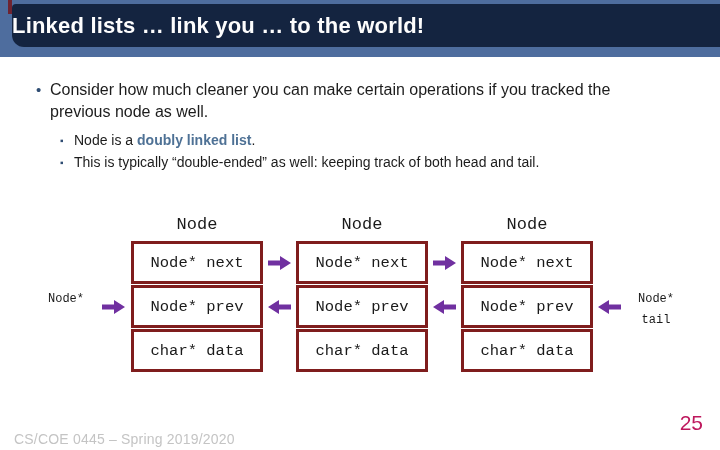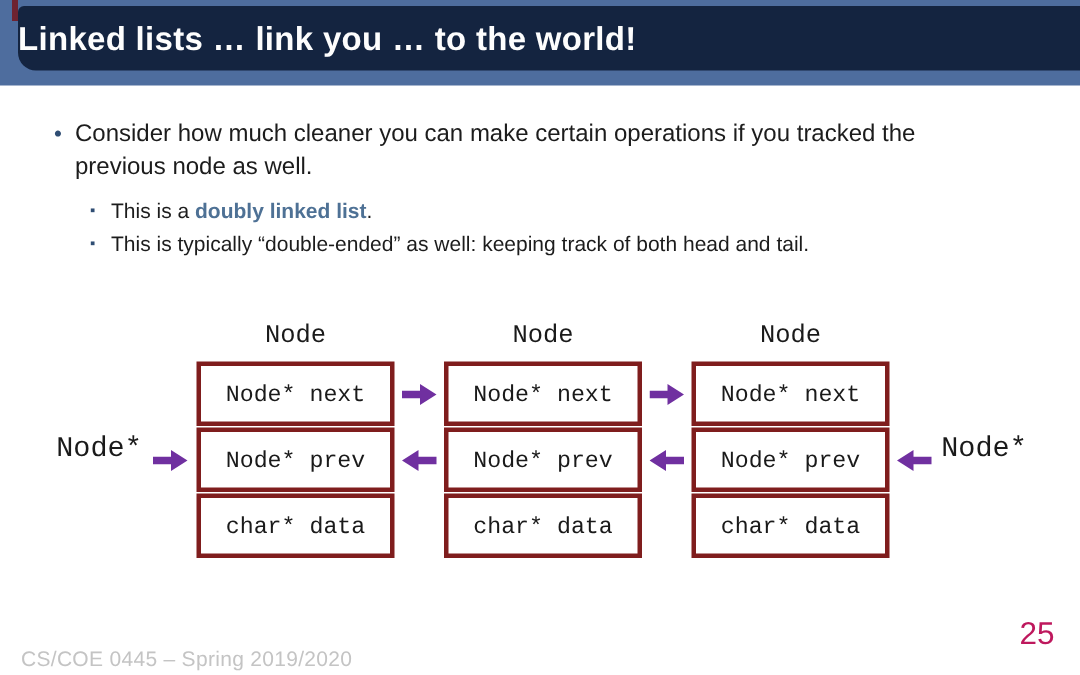--- a/index.html
+++ b/index.html
@@ -43,21 +43,21 @@
     display:flex;align-items:center;justify-content:center;
     font-family:"Liberation Mono","DejaVu Sans Mono",monospace;
     font-size:15.5px;color:#1a1a1a;white-space:pre;
   }
   .col-1{left:131px;} .col-2{left:296px;} .col-3{left:461px;}
   .arrow{position:absolute;width:24px;height:14px;}
   .arrow polygon{fill:#7030A0;}
   .ptr-label{
     position:absolute;top:289px;width:64px;text-align:center;
     font-family:"Liberation Mono","DejaVu Sans Mono",monospace;
-    font-size:19px;line-height:21px;color:#1a1a1a;
+    font-size:12px;line-height:21px;color:#1a1a1a;
   }
   .head-label{left:34px;}
   .tail-label{left:624px;}
   
   .footer-course{
     position:absolute;left:14px;top:431px;font-size:14px;color:#c4c4c4;letter-spacing:.2px;
   }
   .page-number{
     position:absolute;right:17px;top:411px;font-size:21px;color:#be185d;
   }
@@ -71,21 +71,21 @@
   <span class="title">Linked lists … link you … to the world!</span>
 </div>
 
 <div class="bullet-row">
   <span class="bullet-dot">•</span>
   <span class="bullet-text">Consider how much cleaner you can make certain operations if you tracked the previous node as well.</span>
 </div>
 
 <div class="sub-bullet sub-bullet-1">
   <span class="sub-dot">▪</span>
-  <span class="sub-text"><span>This is a </span><span class="hl">doubly linked list</span><span>.</span></span>
+  <span class="sub-text"><span>Node is a </span><span class="hl">doubly linked list</span><span>.</span></span>
 </div>
 
 <div class="sub-bullet sub-bullet-2">
   <span class="sub-dot">▪</span>
   <span class="sub-text">This is typically “double-ended” as well: keeping track of both head and tail.</span>
 </div>
 
 <div class="diagram">
 
   <div class="node-caption col-1">Node</div>
@@ -127,17 +127,18 @@
     </svg>
   <svg class="arrow" style="left:598px;top:300px;" viewBox="0 0 24 14">
       <polygon points="23,4.5 11,4.5 11,0 0,7 11,14 11,9.5 23,9.5"></polygon>
     </svg>
 
   <div class="ptr-label head-label">
     <div>Node*</div>
   </div>
   <div class="ptr-label tail-label">
     <div>Node*</div>
+    <div>tail</div>
   </div>
 </div>
 
 <div class="footer-course">CS/COE 0445 – Spring 2019/2020</div>
 <div class="page-number">25</div>
 
 </body></html>

